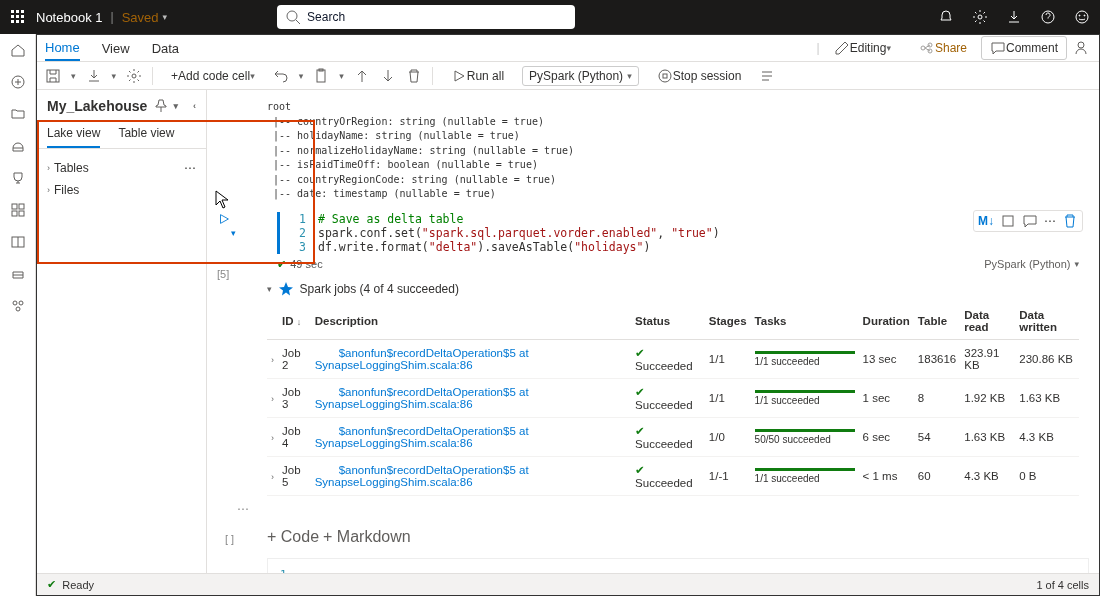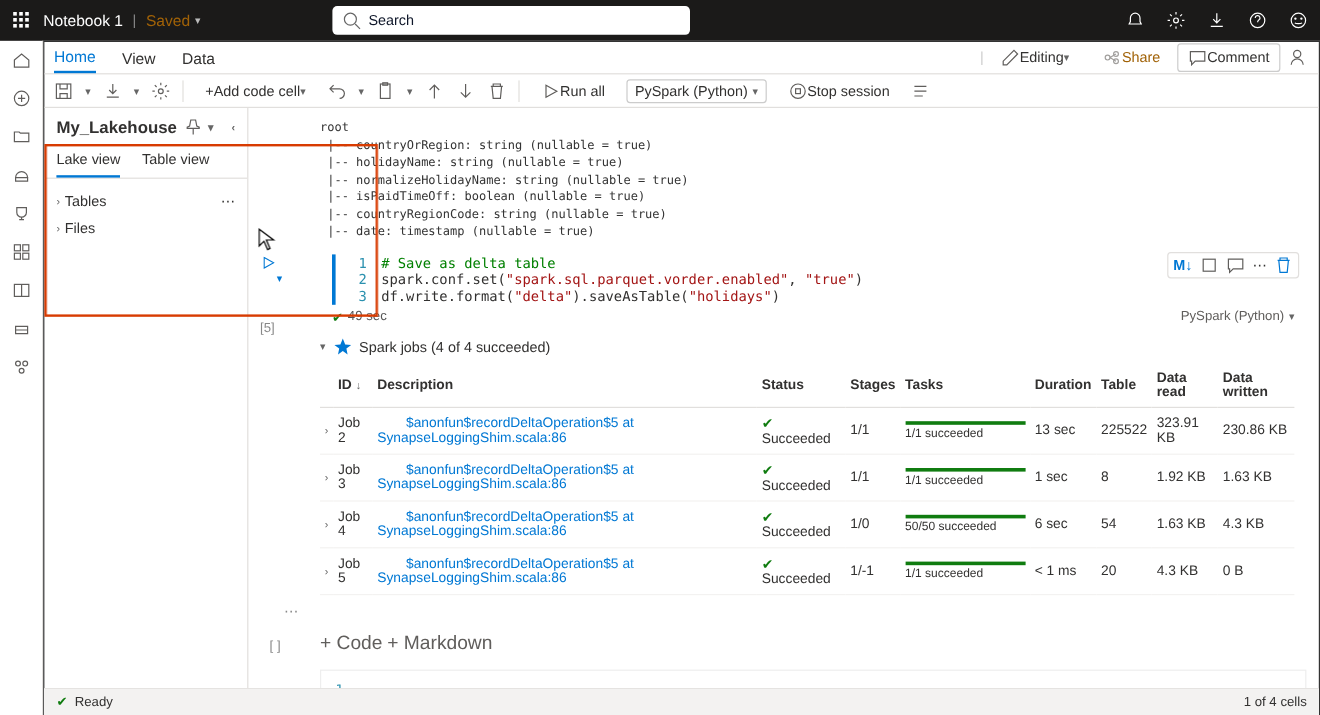--- a/index.html
+++ b/index.html
@@ -354,21 +354,21 @@
               <td><a href="#">$anonfun$recordDeltaOperation$5 at SynapseLoggingShim.scala:86</a></td>
               <td><span class="check">✔</span> Succeeded</td>
               <td>1/1</td>
               <td>
                 <div class="progress">
                   <div style="width:100%"></div>
                 </div>
                 <div style="font-size:10px;margin-top:2px">1/1 succeeded</div>
               </td>
               <td>13 sec</td>
-              <td>225522</td>
+              <td>183616</td>
               <td>323.91 KB</td>
               <td>230.86 KB</td>
             </tr>
             <tr>
               <td><span class="chev">›</span></td>
               <td>Job 3</td>
               <td><a href="#">$anonfun$recordDeltaOperation$5 at SynapseLoggingShim.scala:86</a></td>
               <td><span class="check">✔</span> Succeeded</td>
               <td>1/1</td>
               <td>
@@ -405,21 +405,21 @@
               <td><a href="#">$anonfun$recordDeltaOperation$5 at SynapseLoggingShim.scala:86</a></td>
               <td><span class="check">✔</span> Succeeded</td>
               <td>1/-1</td>
               <td>
                 <div class="progress">
                   <div style="width:100%"></div>
                 </div>
                 <div style="font-size:10px;margin-top:2px">1/1 succeeded</div>
               </td>
               <td>&lt; 1 ms</td>
-              <td>20</td>
+              <td>60</td>
               <td>4.3 KB</td>
               <td>0 B</td>
             </tr>
           </tbody>
       </table>
 
       <div style="margin-left:20px;color:#888;margin-top:6px">⋯</div>
 
       <div class="addcells">
         <span>+ <span>Code</span></span>

